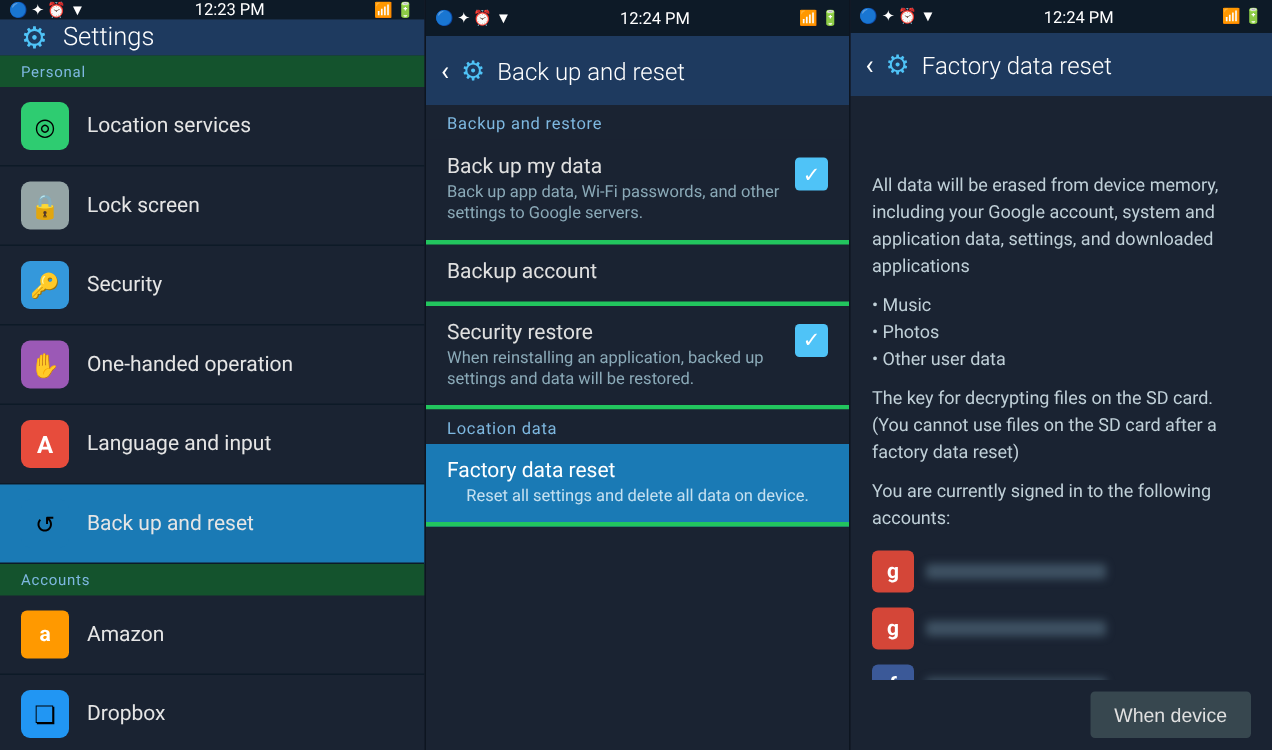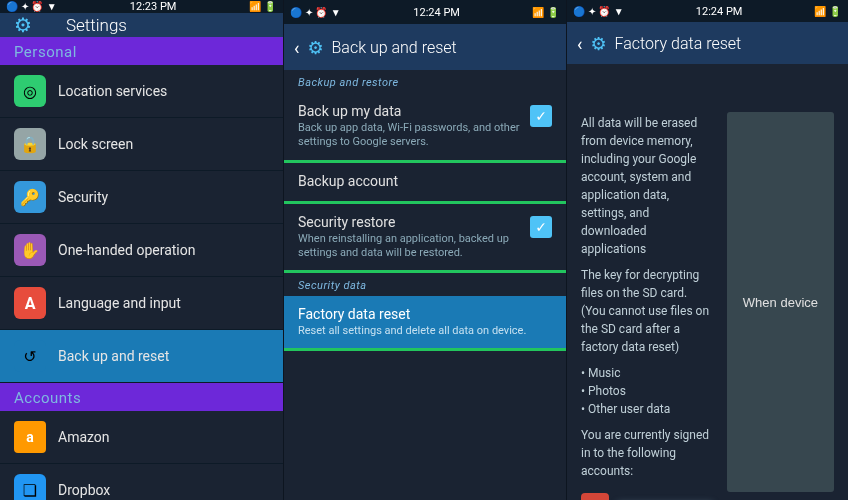--- a/index.html
+++ b/index.html
@@ -42,27 +42,27 @@
 
     .settings-header {
       background: #1e3a5f;
       height: 46px;
       display: flex;
       align-items: center;
       padding: 0 14px;
       gap: 10px;
     }
     .settings-header .gear-icon { font-size: 20px; color: #4fc3f7; }
-    .settings-header-title { color: #fff; font-size: 17px; font-weight: 300; margin-left: 24px; }
+    .settings-header-title { color: #fff; font-size: 17px; font-weight: 300; }
 
     .section-label {
       padding: 6px 14px 4px;
-      font-size: 15px;
+      font-size: 10px;
       color: #7eb8e0;
-      background: #6d28d9;
+      background: #14532d;
       letter-spacing: 0.5px;
     }
 
     .menu-item {
       display: flex;
       align-items: center;
       padding: 10px 14px;
       gap: 12px;
       cursor: pointer;
       border-bottom: 1px solid #0d1a27;
@@ -108,37 +108,36 @@
     .back-arrow { color: #fff; font-size: 18px; cursor: pointer; }
     .panel-header-icon { font-size: 18px; color: #4fc3f7; }
     .panel-header-title { color: #fff; font-size: 16px; font-weight: 300; }
 
     .subsection-label {
       padding: 6px 14px 4px;
       font-size: 11px;
       color: #7eb8e0;
       background: #1a2332;
       letter-spacing: 0.5px;
-      font-style: italic;
     }
 
     .setting-item {
       padding: 10px 14px;
       border-bottom: 3px solid #22c55e;
       display: flex;
       align-items: flex-start;
       justify-content: space-between;
       gap: 8px;
     }
     .setting-item.highlighted { background: #1a7ab5; }
     .setting-item-content { flex: 1; }
     .setting-item-title { color: #e0e0e0; font-size: 14px; margin-bottom: 2px; }
     .setting-item-sub { color: #8baab8; font-size: 11px; line-height: 1.3; }
     .setting-item.highlighted .setting-item-title { color: #fff; }
-    .setting-item.highlighted .setting-item-sub { color: #c5e0f0; }
+    .setting-item.highlighted .setting-item-sub { color: #c5e0f0; text-align: center; }
 
     .checkbox {
       width: 22px;
       height: 22px;
       flex-shrink: 0;
       margin-top: 2px;
     }
     .checkbox-checked {
       background: #4fc3f7;
       border-radius: 3px;
@@ -203,21 +202,21 @@
       padding: 8px 16px;
       font-size: 13px;
       cursor: pointer;
       border-radius: 3px;
       margin: 8px 14px 8px auto;
       display: block;
     }
 
     .right-panel-wrapper {
       display: flex;
-      flex-direction: row;
+      flex-direction: column;
       height: calc(500px - 24px - 46px);
       overflow: hidden;
       margin-top: 40px;
     }
   </style>
 </head>
 <body>
 
 <div class="panel panel-left">
   <div class="status-bar">
@@ -298,21 +297,21 @@
   </div>
 
   <div class="setting-item">
     <div class="setting-item-content">
       <div class="setting-item-title">Security restore</div>
       <div class="setting-item-sub">When reinstalling an application, backed up settings and data will be restored.</div>
     </div>
     <div class="checkbox checkbox-checked">✓</div>
   </div>
 
-  <div class="subsection-label">Security data</div>
+  <div class="subsection-label">Location data</div>
 
   <div class="setting-item highlighted">
     <div class="setting-item-content">
       <div class="setting-item-title">Factory data reset</div>
       <div class="setting-item-sub">Reset all settings and delete all data on device.</div>
     </div>
   </div>
 </div>
 
 <div class="panel panel-right">
@@ -323,22 +322,22 @@
   </div>
   <div class="panel-header">
     <span class="back-arrow">‹</span>
     <span class="panel-header-icon">⚙</span>
     <span class="panel-header-title">Factory data reset</span>
   </div>
 
   <div class="right-panel-wrapper">
     <div class="factory-reset-content">
       <p>All data will be erased from device memory, including your Google account, system and application data, settings, and downloaded applications</p>
+      <p>• Music<br>• Photos<br>• Other user data</p>
       <p>The key for decrypting files on the SD card. (You cannot use files on the SD card after a factory data reset)</p>
-      <p>• Music<br>• Photos<br>• Other user data</p>
       <p>You are currently signed in to the following accounts:</p>
 
       <div class="accounts-section">
         <div class="account-row">
           <div class="account-icon acc-google">g</div>
           <div class="account-name-blur"></div>
         </div>
         <div class="account-row">
           <div class="account-icon acc-google">g</div>
           <div class="account-name-blur"></div>

